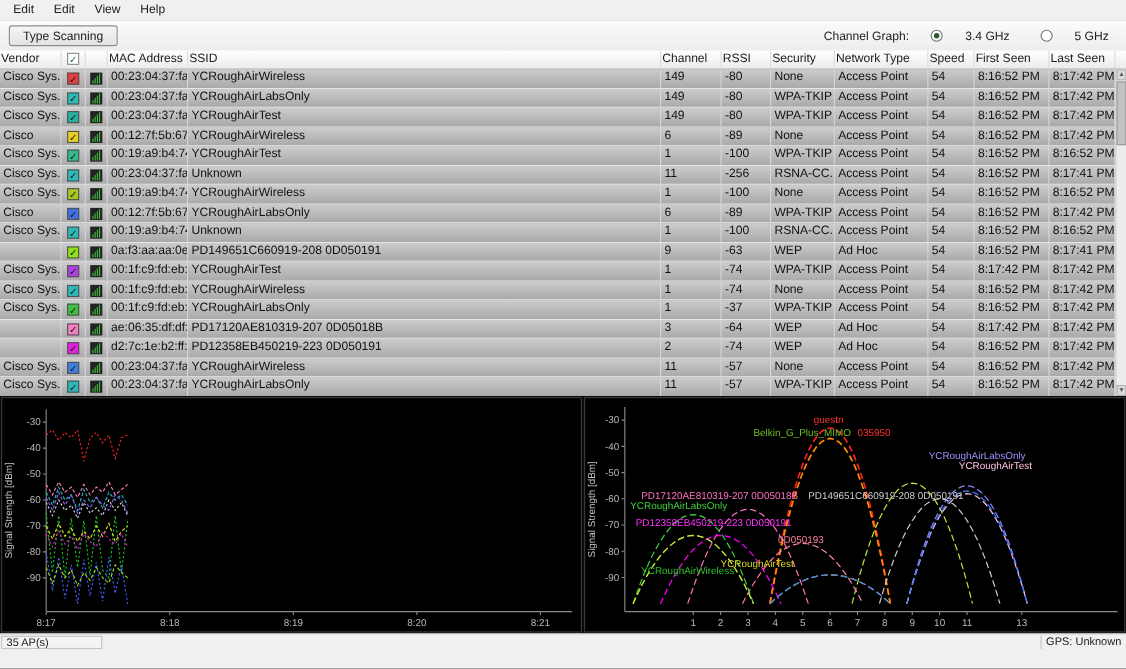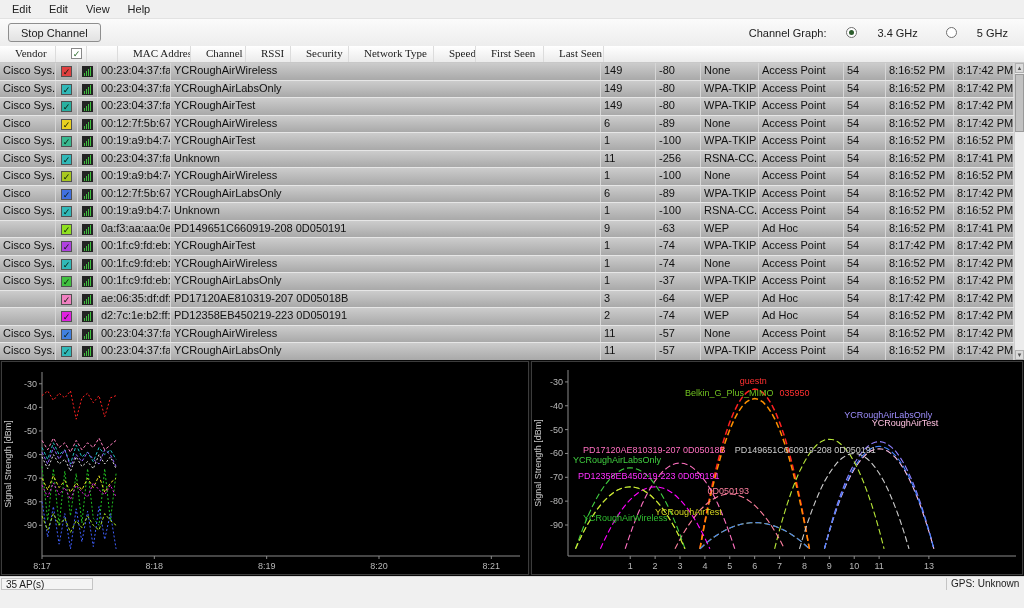--- a/index.html
+++ b/index.html
@@ -50,21 +50,21 @@
   .cg-group { margin-left:auto; display:flex; align-items:center; gap:20px; }
   .radio { width:11px; height:11px; border-radius:50%; border:1px solid #707070; background:#fff; position:relative; flex:0 0 11px; }
   .radio.sel::after { content:''; position:absolute; left:2px; top:2px; width:5px; height:5px;
     border-radius:50%; background:#2c5d2c; }
   .radio-label { margin-right:8px; }
 
   
   .gridheader { height:17px; flex:0 0 17px; display:flex;
     background:linear-gradient(#ffffff,#ebebeb); border-bottom:1px solid #c8c8c8;
     font-size:11px; color:#202020; }
-  .hcell { border-right:1px solid #dcdcdc; padding:1px 15px; white-space:nowrap; overflow:hidden;font-family:Liberation Serif, serif; }
+  .hcell { border-right:1px solid #dcdcdc; padding:1px 1px; white-space:nowrap; overflow:hidden; }
   .hchk { width:11px; height:11px; border:1px solid #888; background:#fff; font-size:9px;
     line-height:10px; text-align:center; color:#2a6a2a; margin:1px auto; }
   .gridbody { height:297px; flex:0 0 297px; background:#a8a8a8; position:relative; overflow:hidden; }
   .row { display:flex; height:17.5px; background:linear-gradient(#cccccc,#a9a9a9);
     border-bottom:1px solid #e6e6e6; font-size:11px; }
   .cell { padding:1px 3px; border-right:1px solid #d6d6d6; white-space:nowrap; overflow:hidden; color:#101010; }
   .chk { width:11px; height:11px; border:1px solid #505050; font-size:9px; line-height:10px;
     text-align:center; color:#0a1a0a; margin:2px auto 0; }
   .sig { display:flex; align-items:flex-end; gap:1px; height:11px; margin:2px 1px 0;
     background:#222; padding:1px 2px; }
@@ -100,37 +100,38 @@
 
 
   <div class="menubar">
     <span class="menu-item">Edit</span>
     <span class="menu-item">Edit</span>
     <span class="menu-item">View</span>
     <span class="menu-item">Help</span>
   </div>
 
   <div class="toolbar">
-    <div class="btn">Stop Channel</div>
+    <div class="btn">Type Scanning</div>
     <div class="cg-group">
       <span>Channel Graph:</span>
       <span class="radio sel"></span>
       <span class="radio-label">3.4 GHz</span>
       <span class="radio"></span>
       <span class="radio-label">5 GHz</span>
     </div>
   </div>
 
   <div class="gridheader" id="ghead">
       <div class="hcell" style="width: 56px;">Vendor</div>
       <div class="hcell" style="width: 22px;">
         <div class="hchk">✓</div>
       </div>
       <div class="hcell" style="width: 20px;"></div>
       <div class="hcell" style="width: 73px;">MAC Address</div>
+      <div class="hcell" style="width: 430px;">SSID</div>
       <div class="hcell" style="width: 55px;">Channel</div>
       <div class="hcell" style="width: 45px;">RSSI</div>
       <div class="hcell" style="width: 58px;">Security</div>
       <div class="hcell" style="width: 85px;">Network Type</div>
       <div class="hcell" style="width: 42px;">Speed</div>
       <div class="hcell" style="width: 68px;">First Seen</div>
       <div class="hcell" style="width: 60px;">Last Seen</div>
     </div>
 
   <div class="gridbody" id="gbody">

